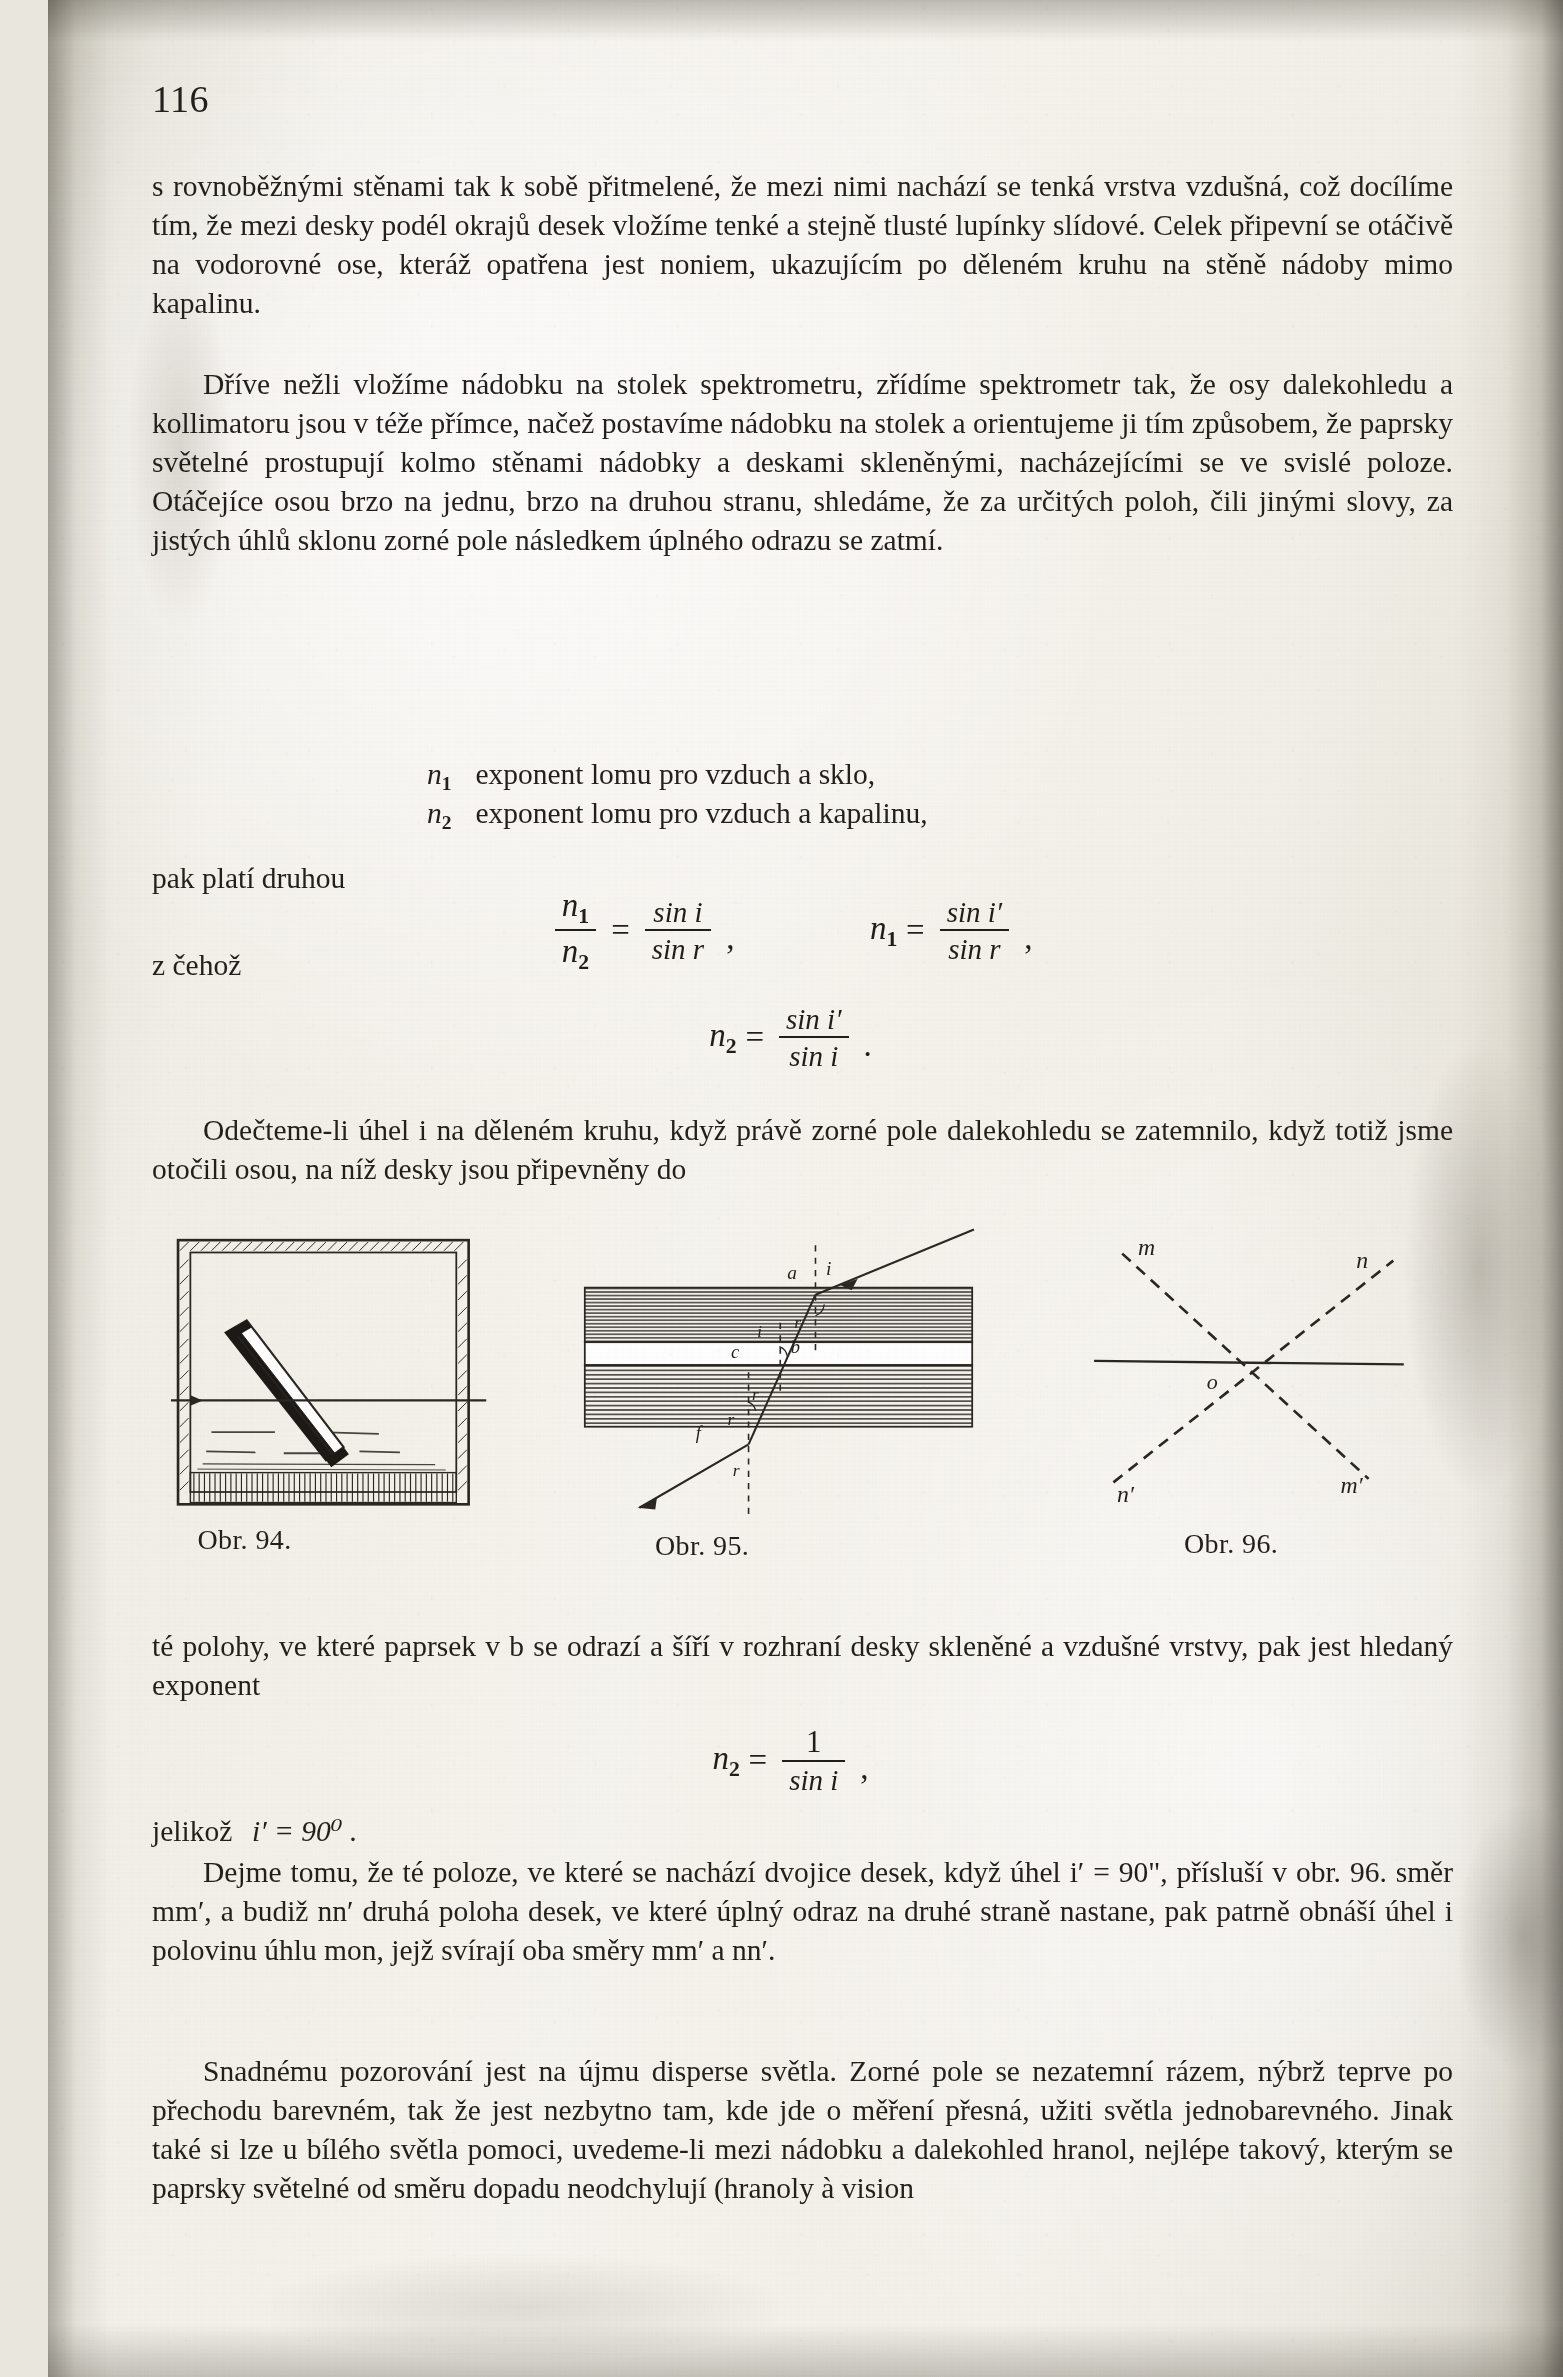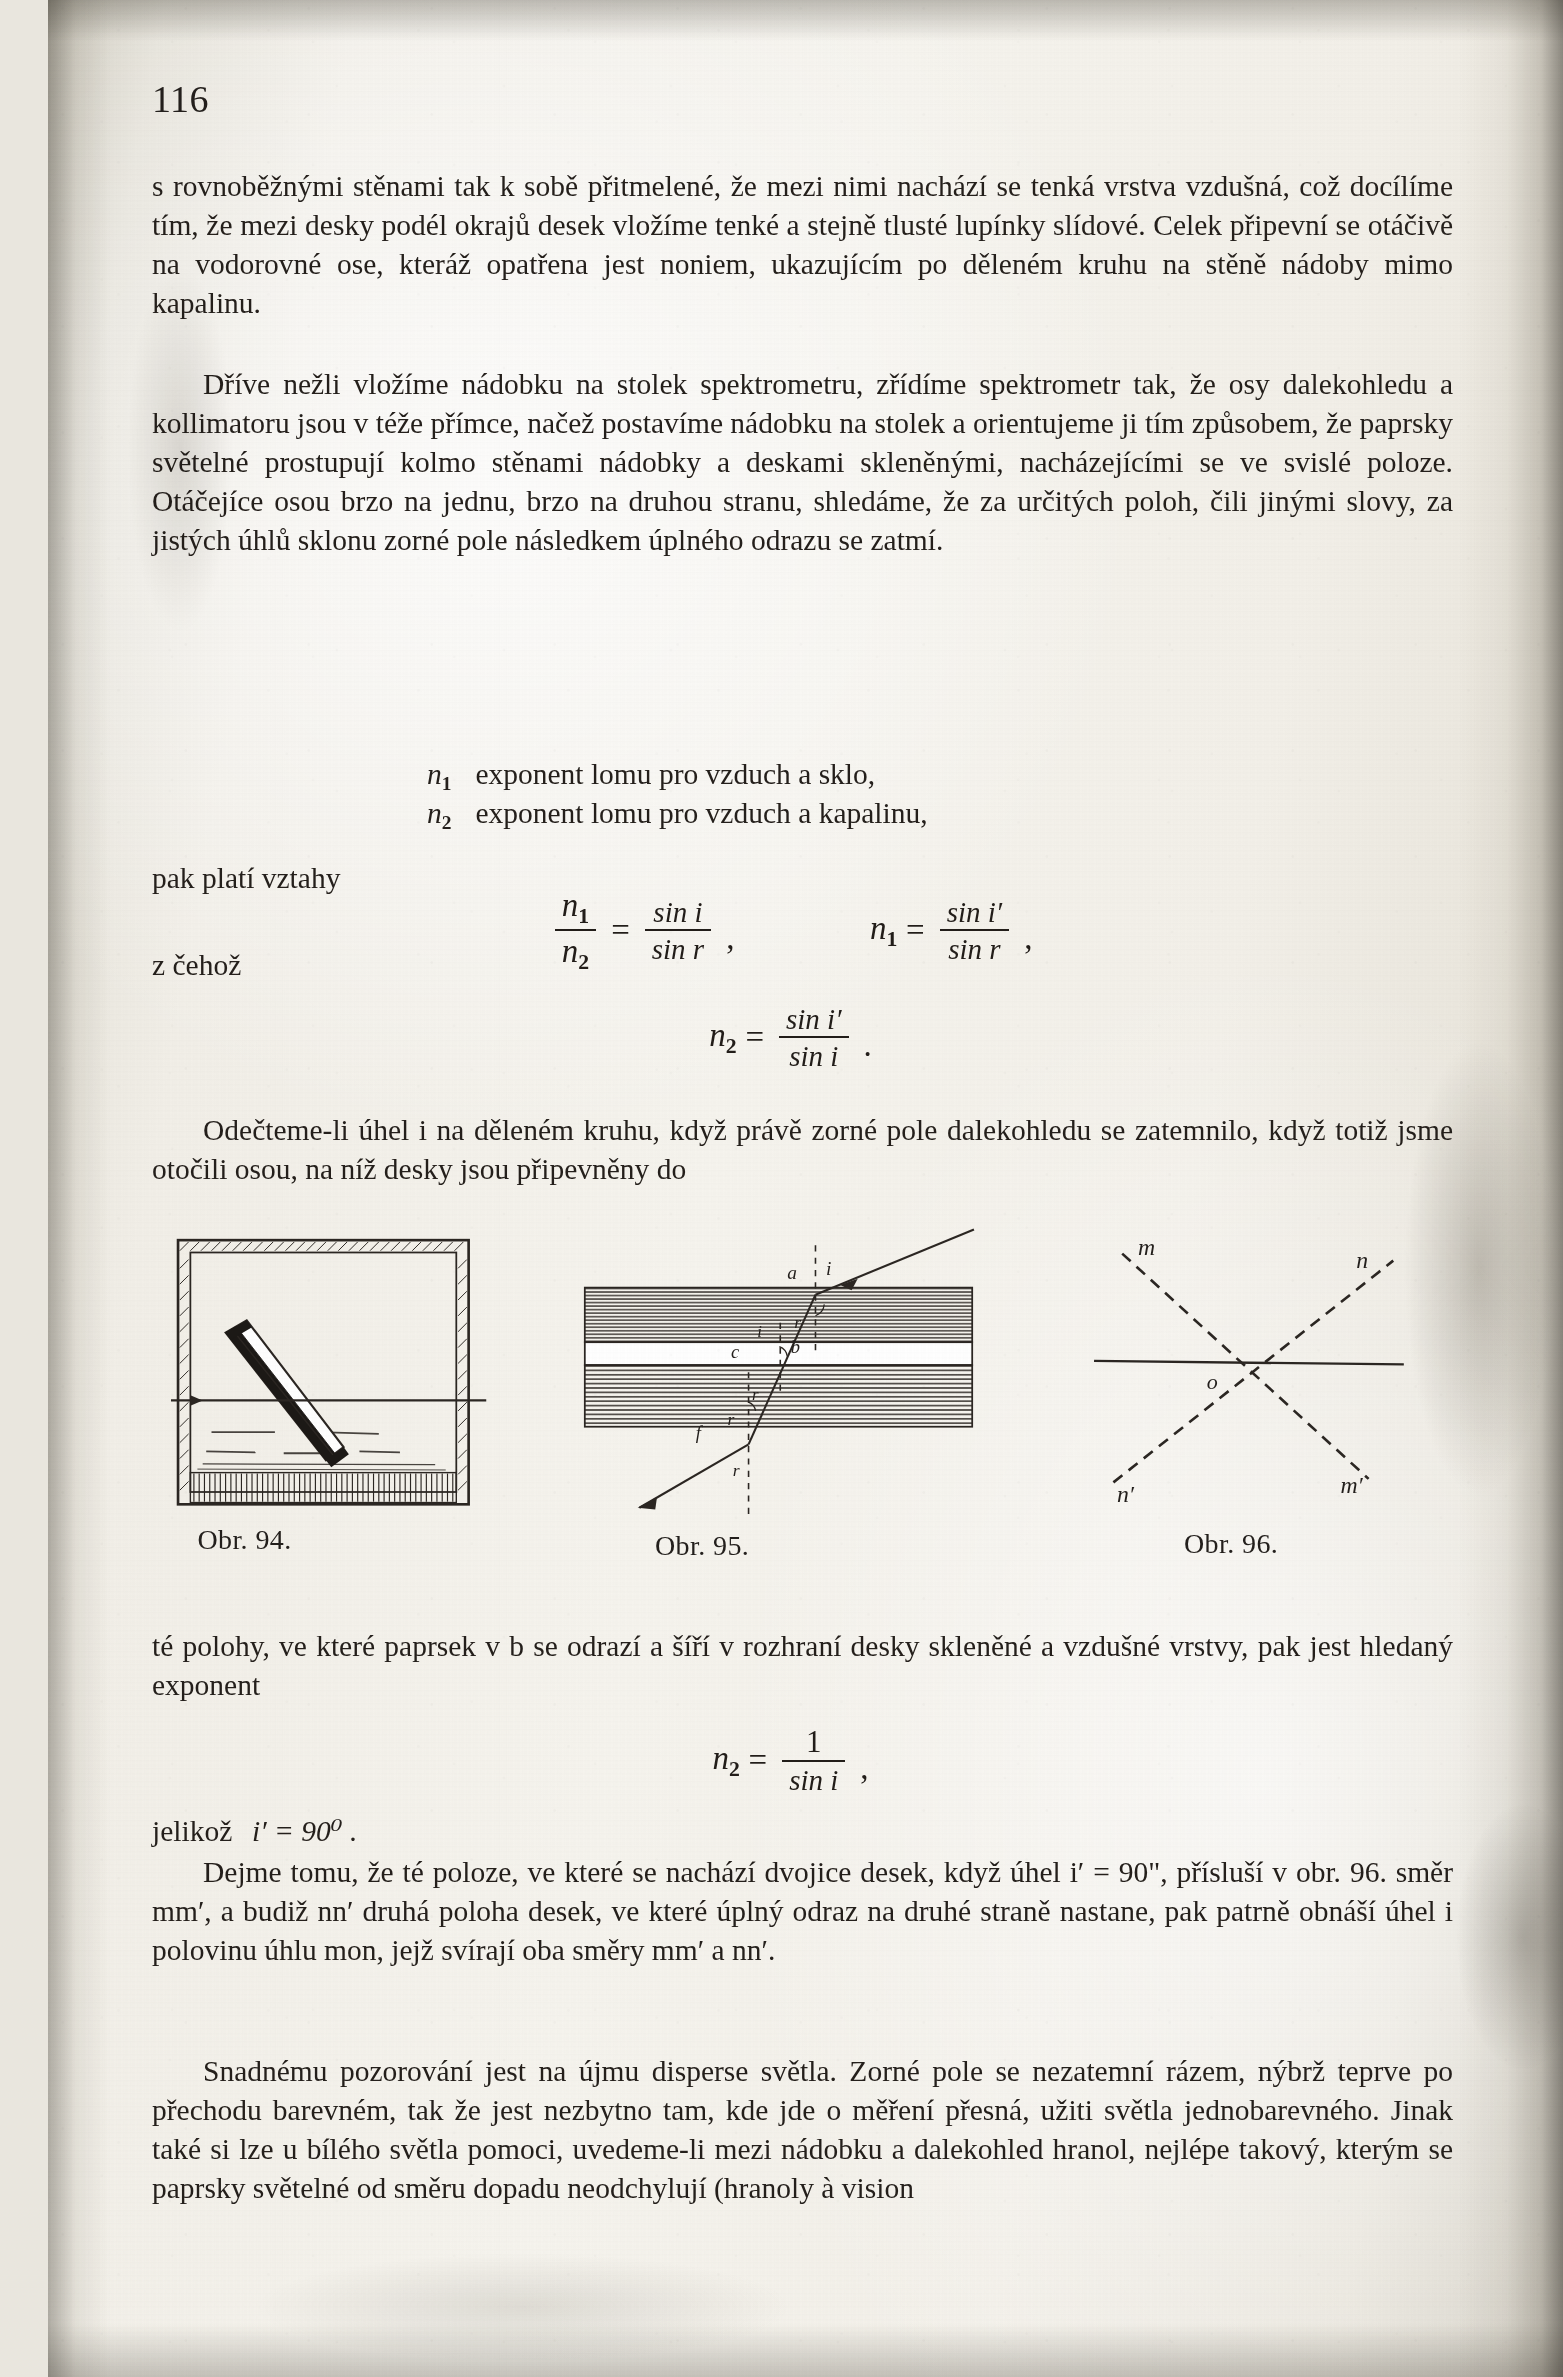--- a/index.html
+++ b/index.html
@@ -116,21 +116,21 @@
 
     <div class="symlist" style="top:754px;">
       <span class="sym"><span class="it">n</span><span class="sub">1</span></span>
       <span>exponent lomu pro vzduch a sklo,</span>
     </div>
     <div class="symlist" style="top:793px;font-family:Liberation Serif, serif;">
       <span class="sym"><span class="it">n</span><span class="sub">2</span></span>
       <span>exponent lomu pro vzduch a kapalinu,</span>
     </div>
 
-    <div class="lbl-left" style="top:862px;">pak platí vztahy</div>
+    <div class="lbl-left" style="top:862px;">pak platí druhou</div>
 
     <div class="formula-row" style="top:888px;">
       <span style="display:inline-block;margin-right:132px;">
         <span class="frac">
           <span class="num"><span class="eqsym"><span class="it">n</span><span class="sub">1</span></span></span>
           <span class="den"><span class="eqsym"><span class="it">n</span><span class="sub">2</span></span></span>
         </span>
         <span class="eq">=</span>
         <span class="frac">
           <span class="num mathit">sin i</span>

